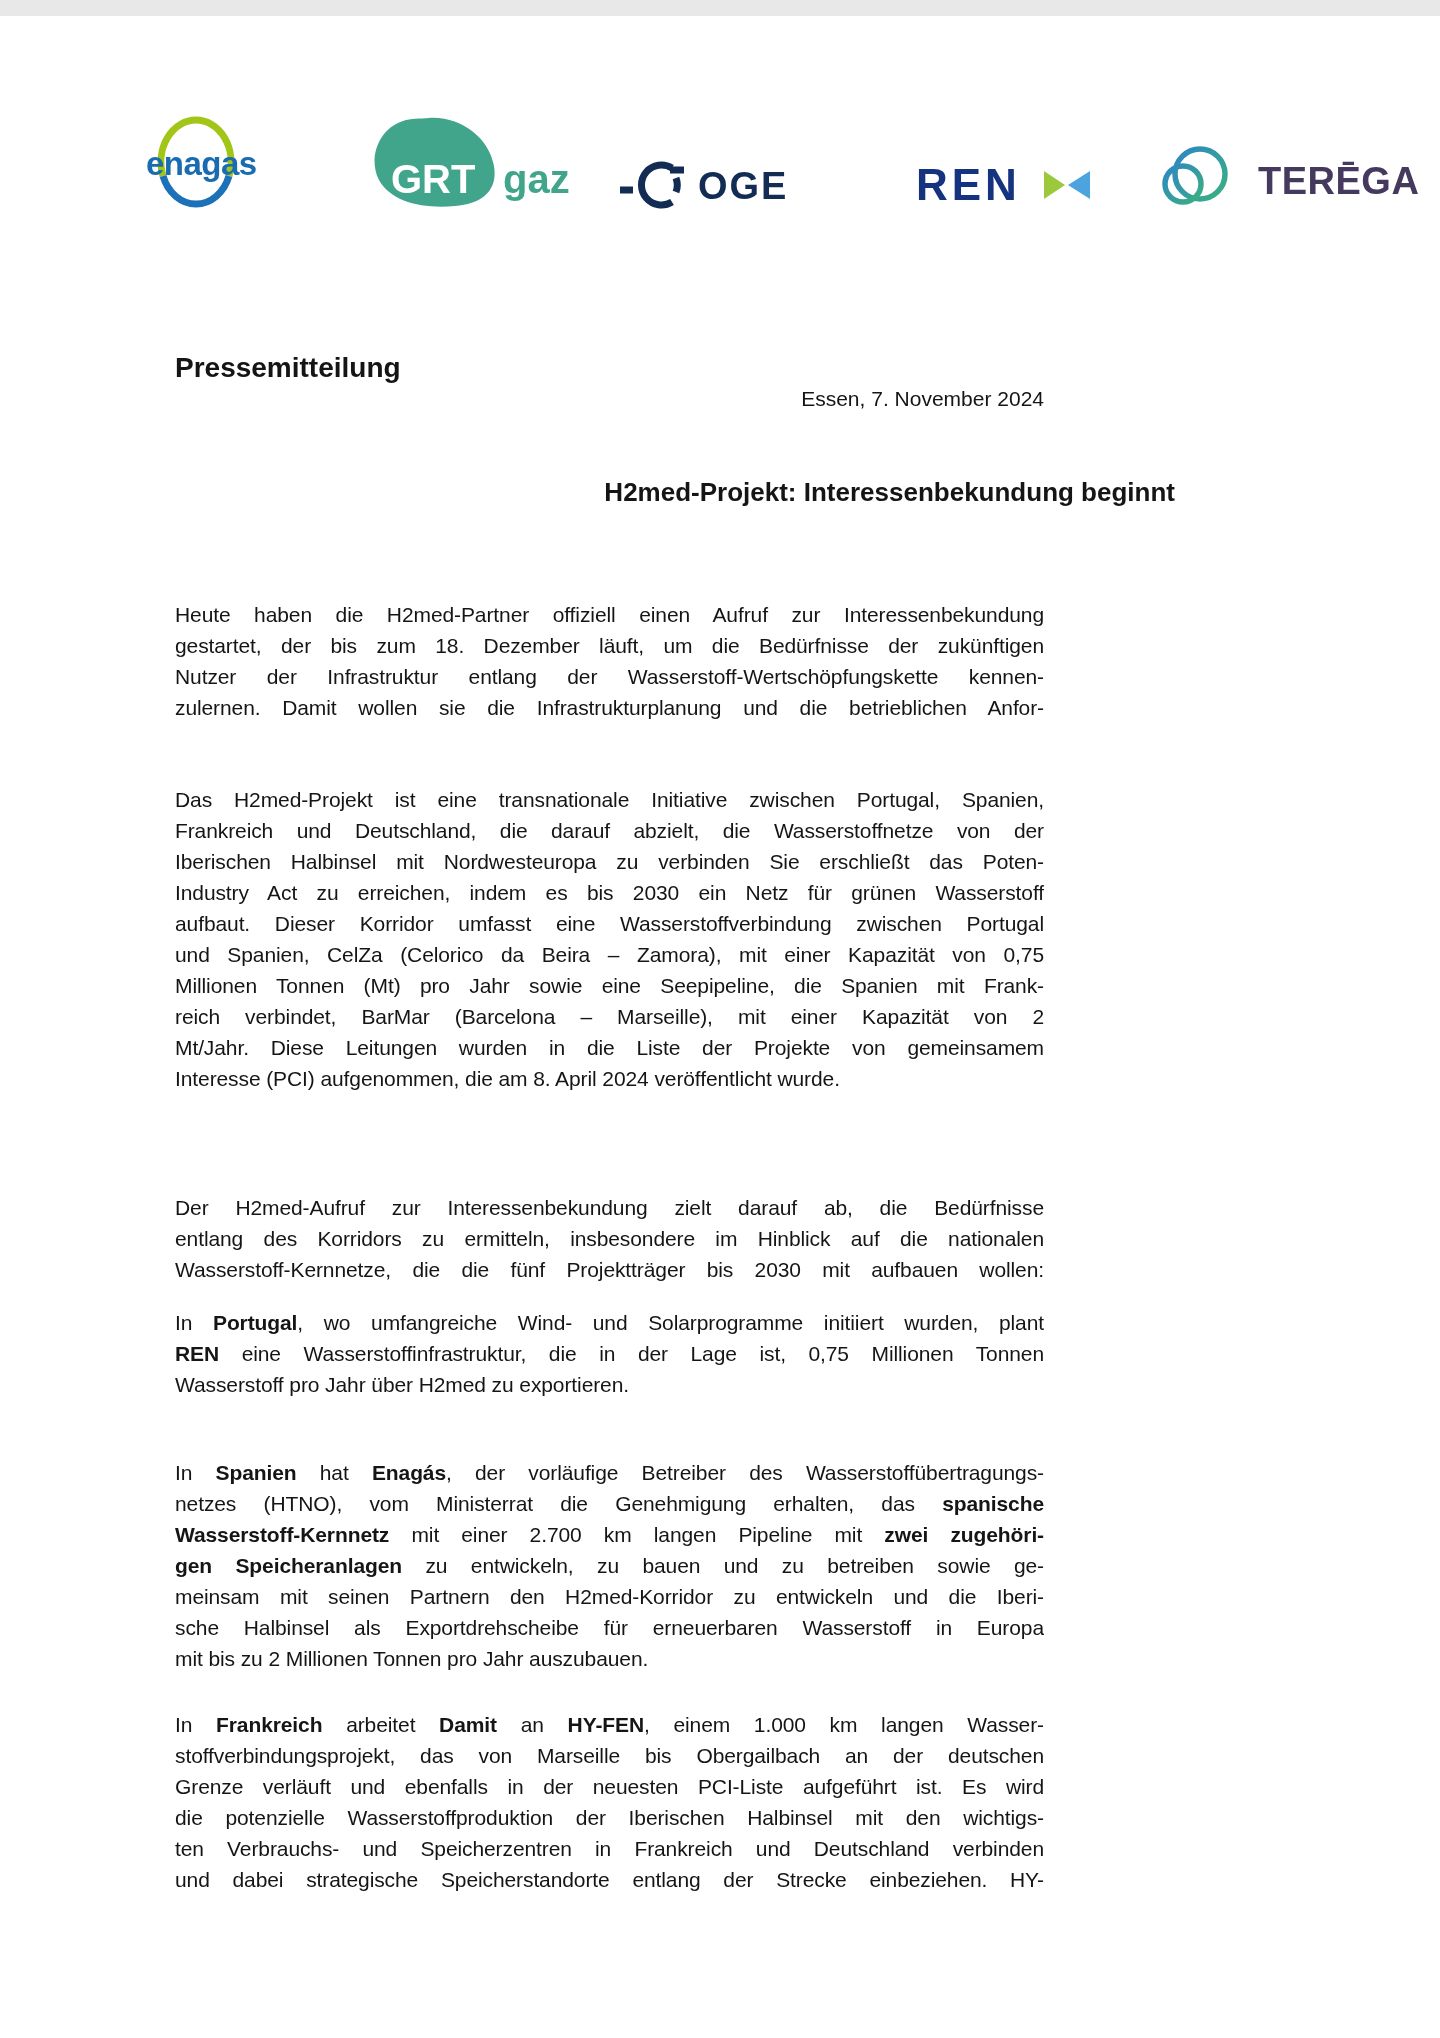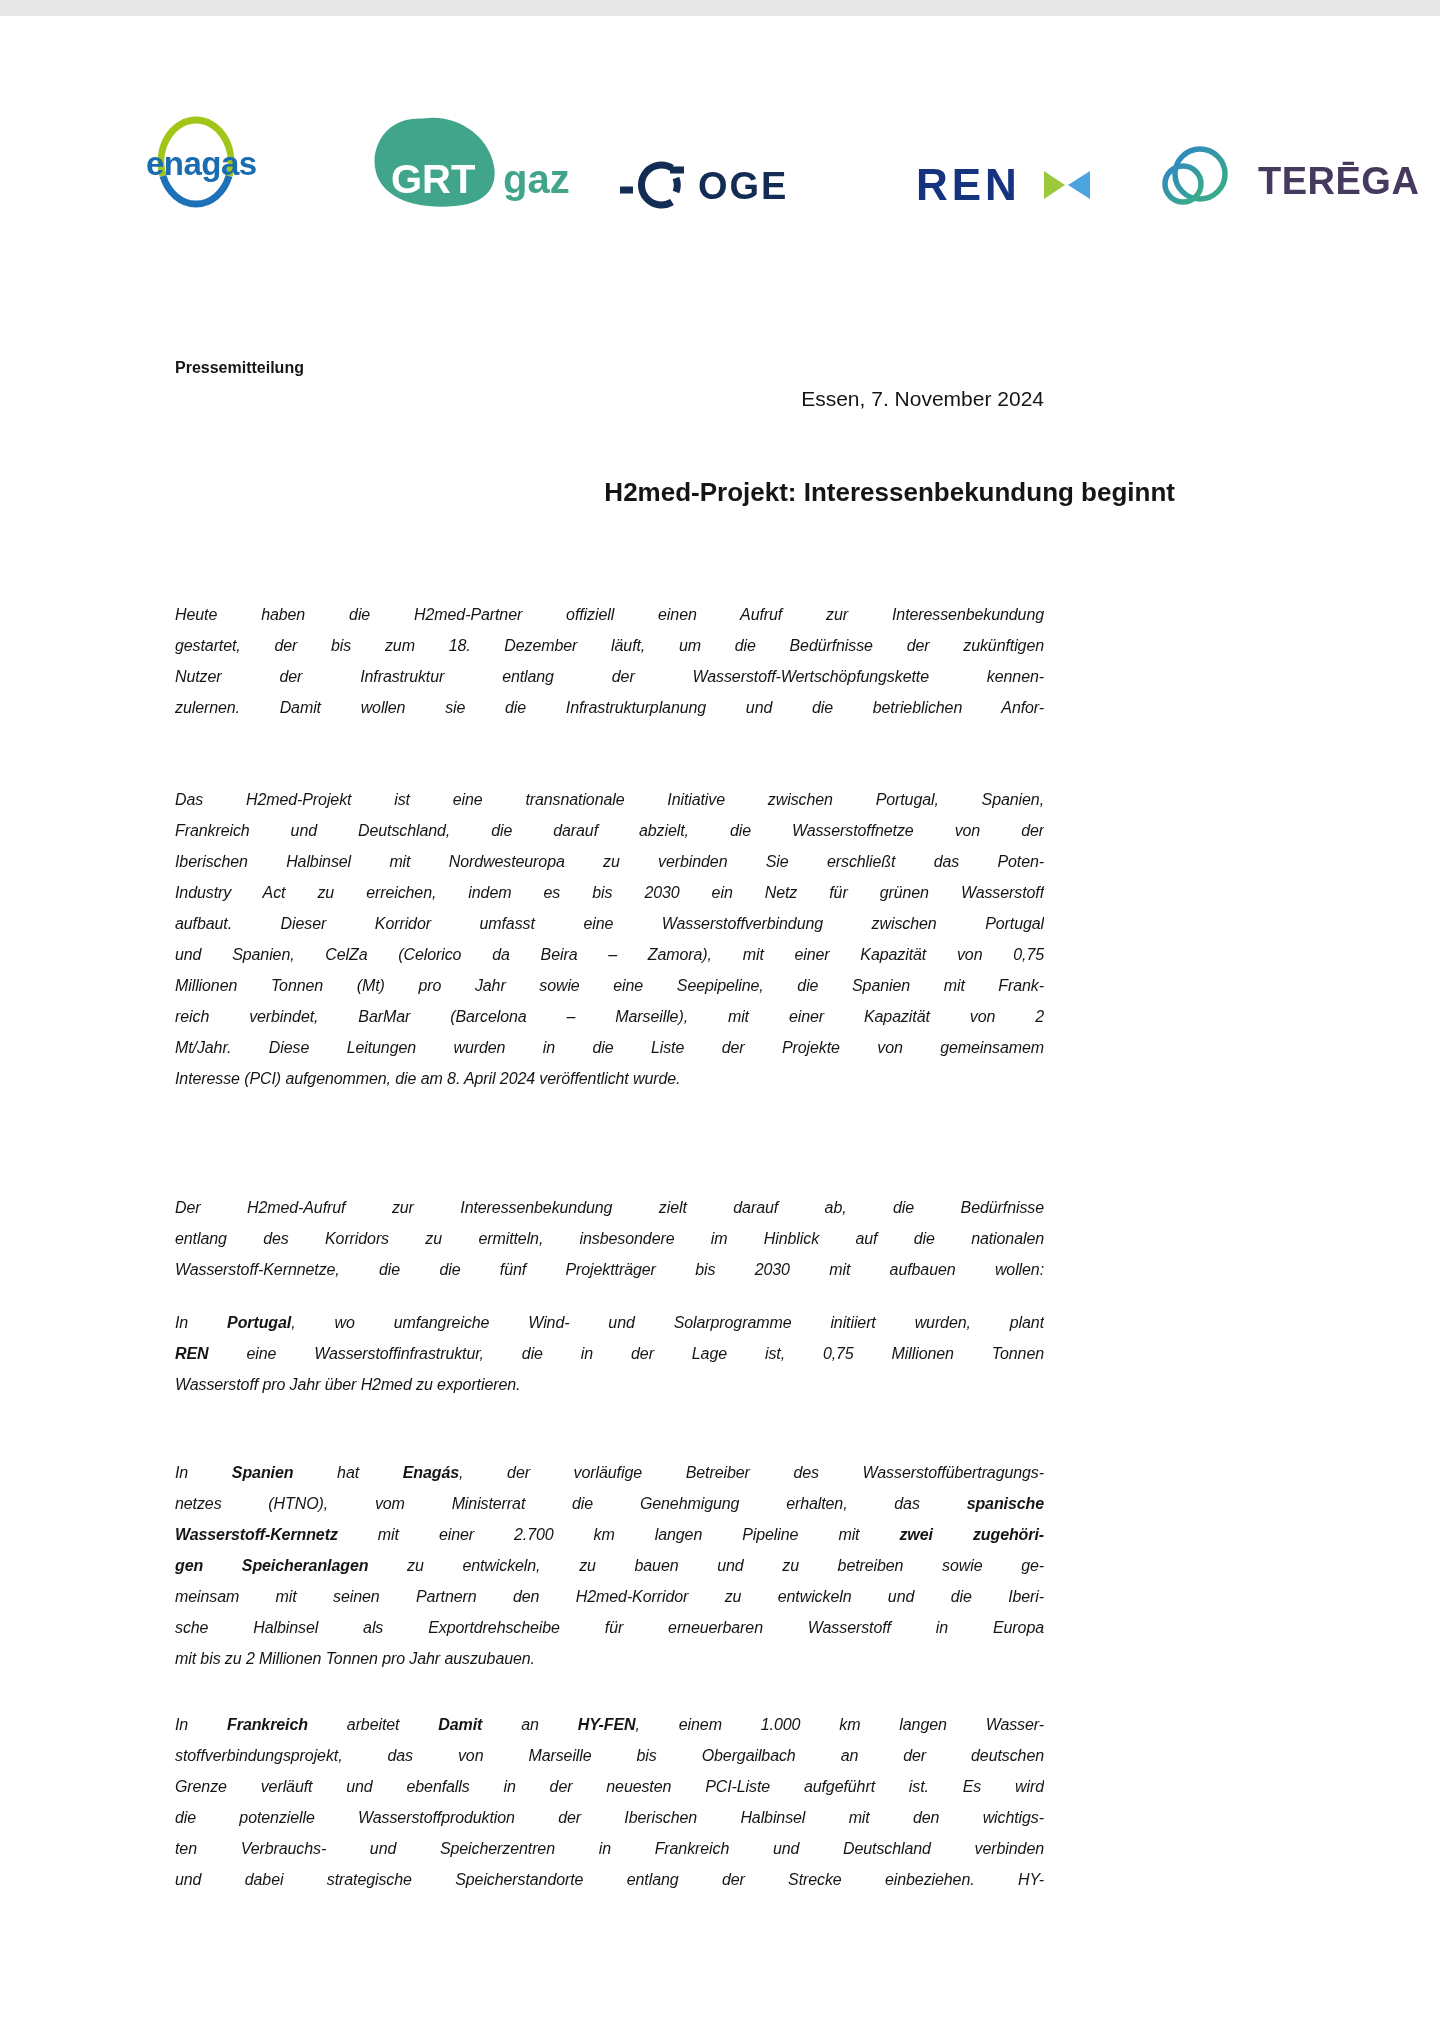--- a/index.html
+++ b/index.html
@@ -13,32 +13,32 @@
   .logo svg { display:block; }
   .logo-enagas  { left:138px;  top:100px; }
   .logo-grtgaz  { left:363px;  top:100px; }
   .logo-oge     { left:618px;  top:140px; }
   .logo-ren     { left:916px;  top:148px; }
   .logo-terega  { left:1150px; top:126px; }
 
   
   .textblock { position:absolute; left:175px; width:869px; }
   .kicker-title {
-    font-size:16px; font-weight:bold; line-height:31px; white-space:nowrap;
+    font-size:28px; font-weight:bold; line-height:31px; white-space:nowrap;
   }
   .dateline { font-size:21px; line-height:31px; white-space:nowrap;text-align:right; }
   .doc-title {
     position:absolute; left:175px; top:458px; width:1000px;
     font-size:26px; font-weight:bold; line-height:36px; white-space:nowrap;text-align:right;
   }
   .para { position:absolute; left:175px; width:869px; }
   .line {
-    font-size:16px; line-height:31px; height:31px; overflow:hidden;
+    font-size:21px; line-height:31px; height:31px; overflow:hidden;
     letter-spacing:-0.1px;
-    text-align:justify; text-align-last:justify;font-style:italic;
+    text-align:justify; text-align-last:justify;
   }
   .line.lastleft { text-align:left; text-align-last:left; }
   .line b { font-weight:bold; }
 
   .kicker-block { top:336px; }
   .para-1 { top:583px; }
   .para-2 { top:768px; }
   .para-3 { top:1176px; }
   .para-4 { top:1291px; }
   .para-5 { top:1441px; }

